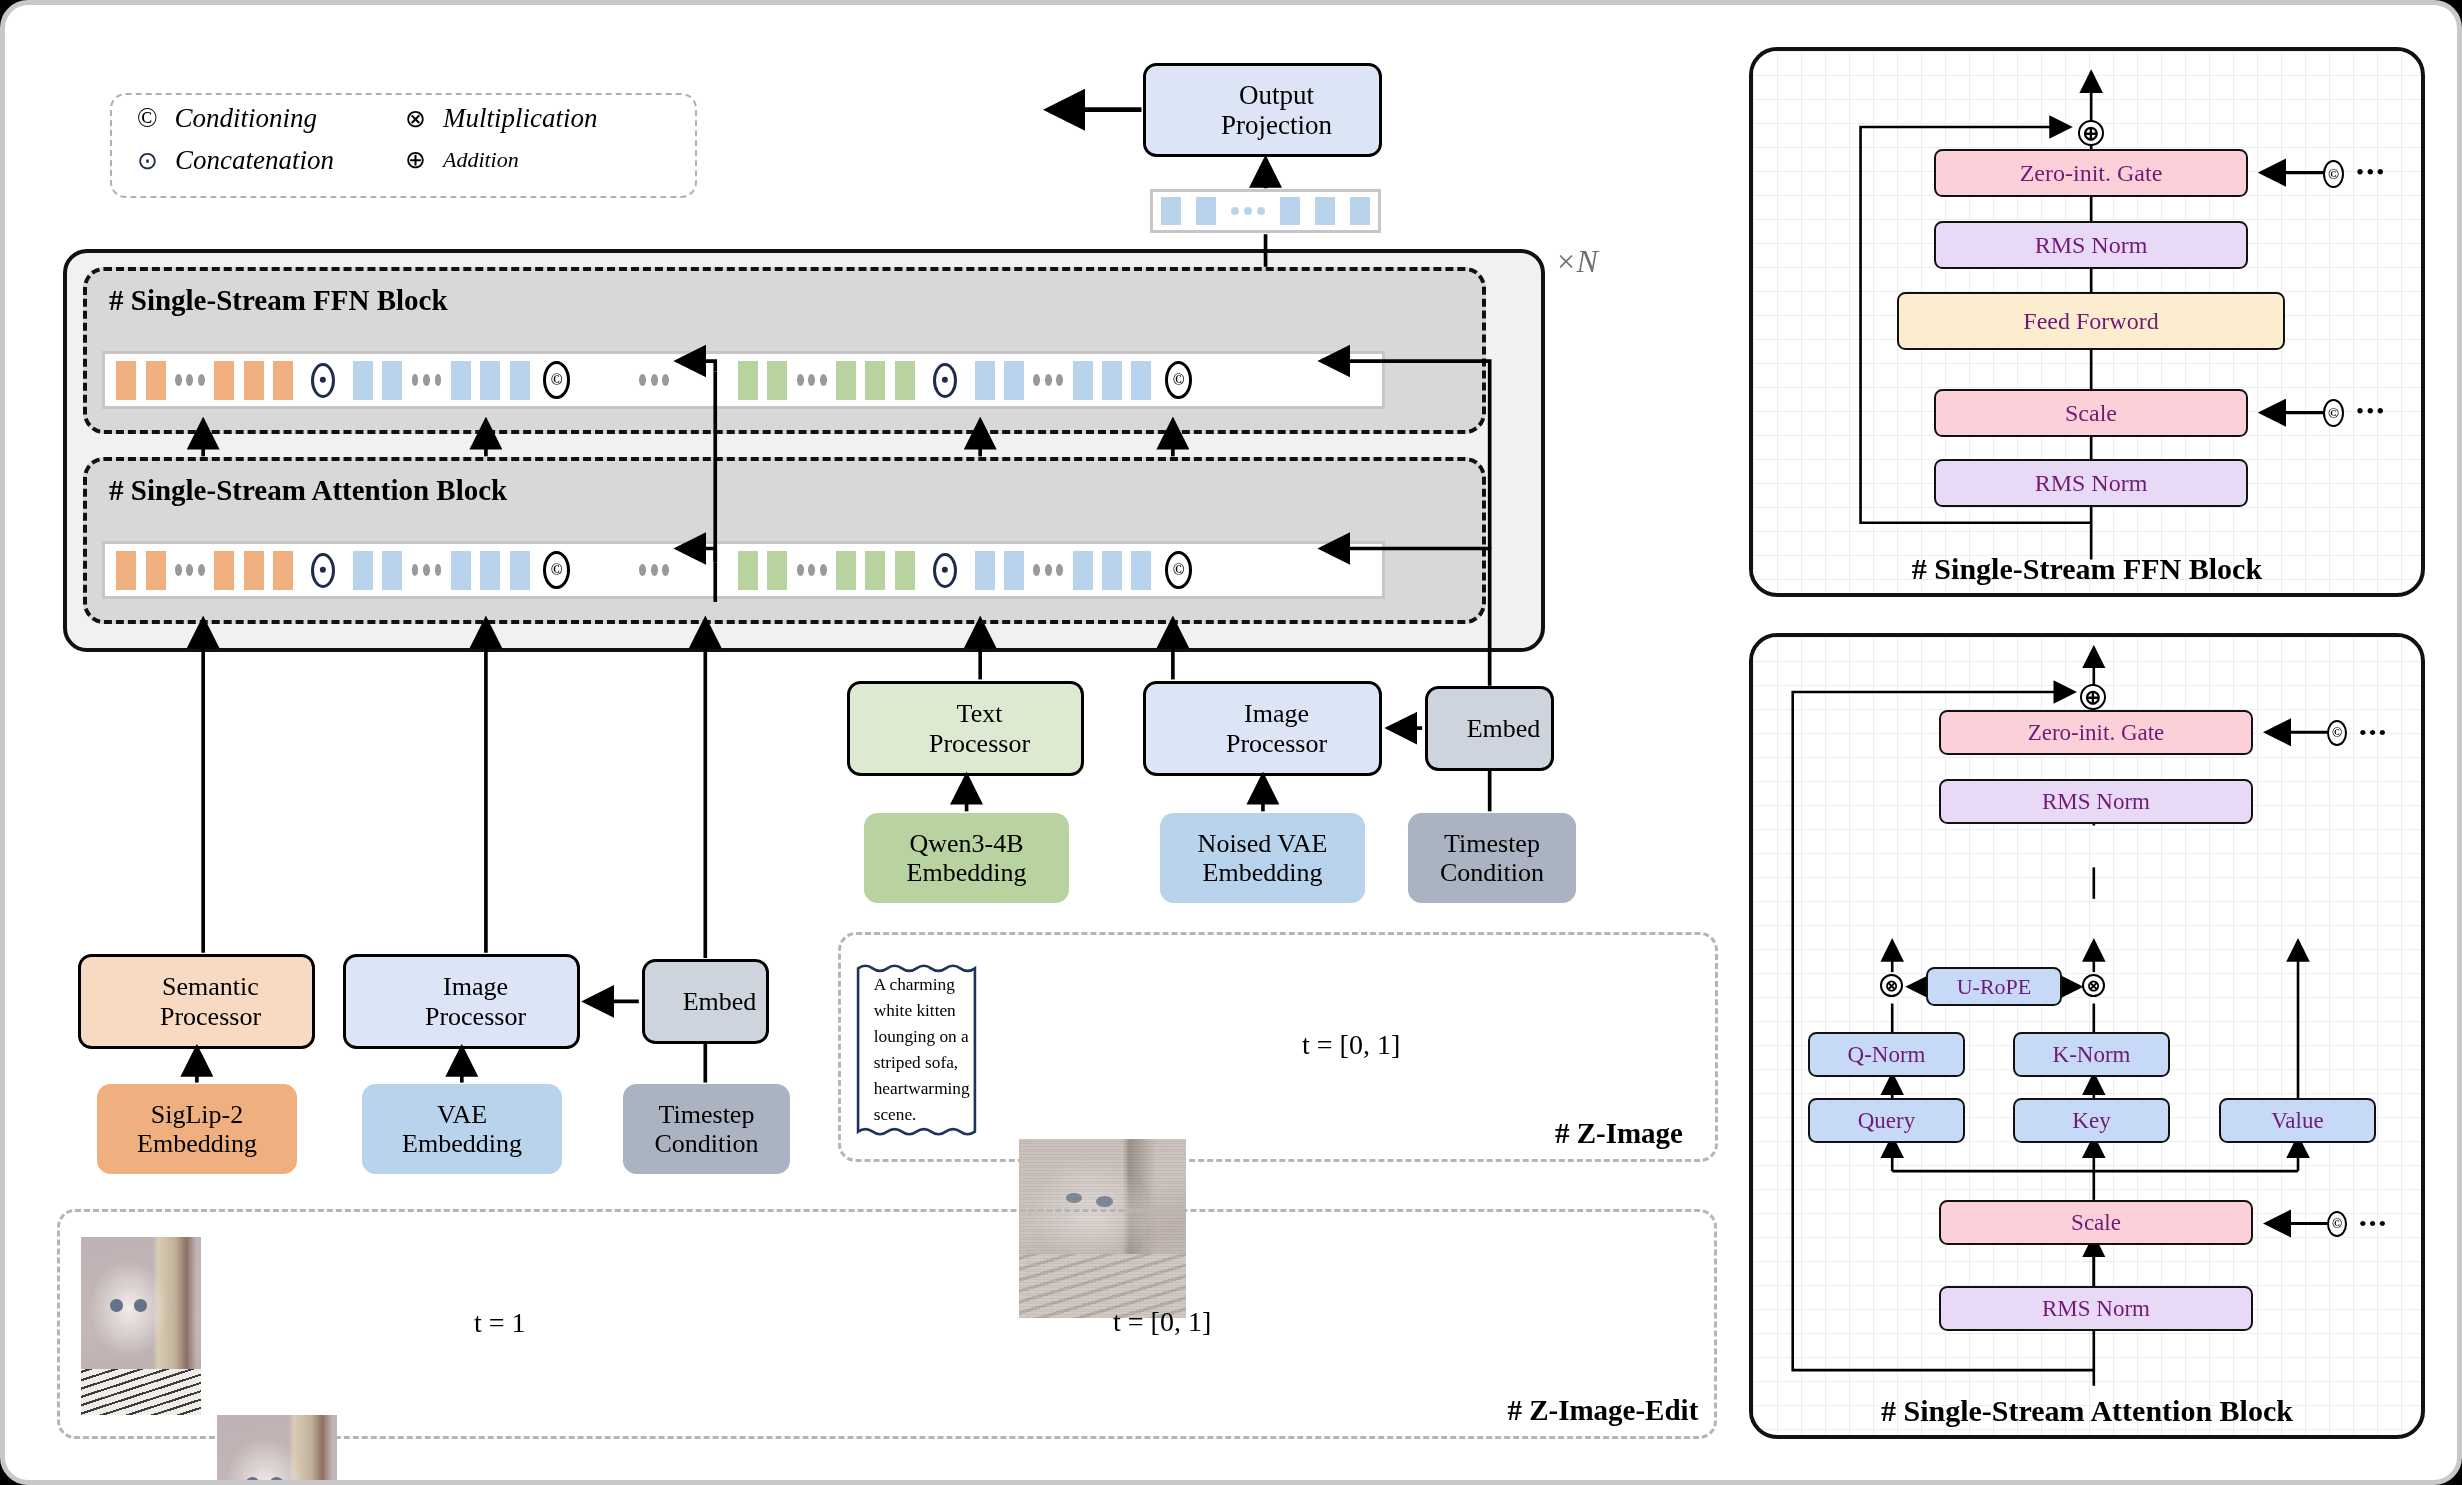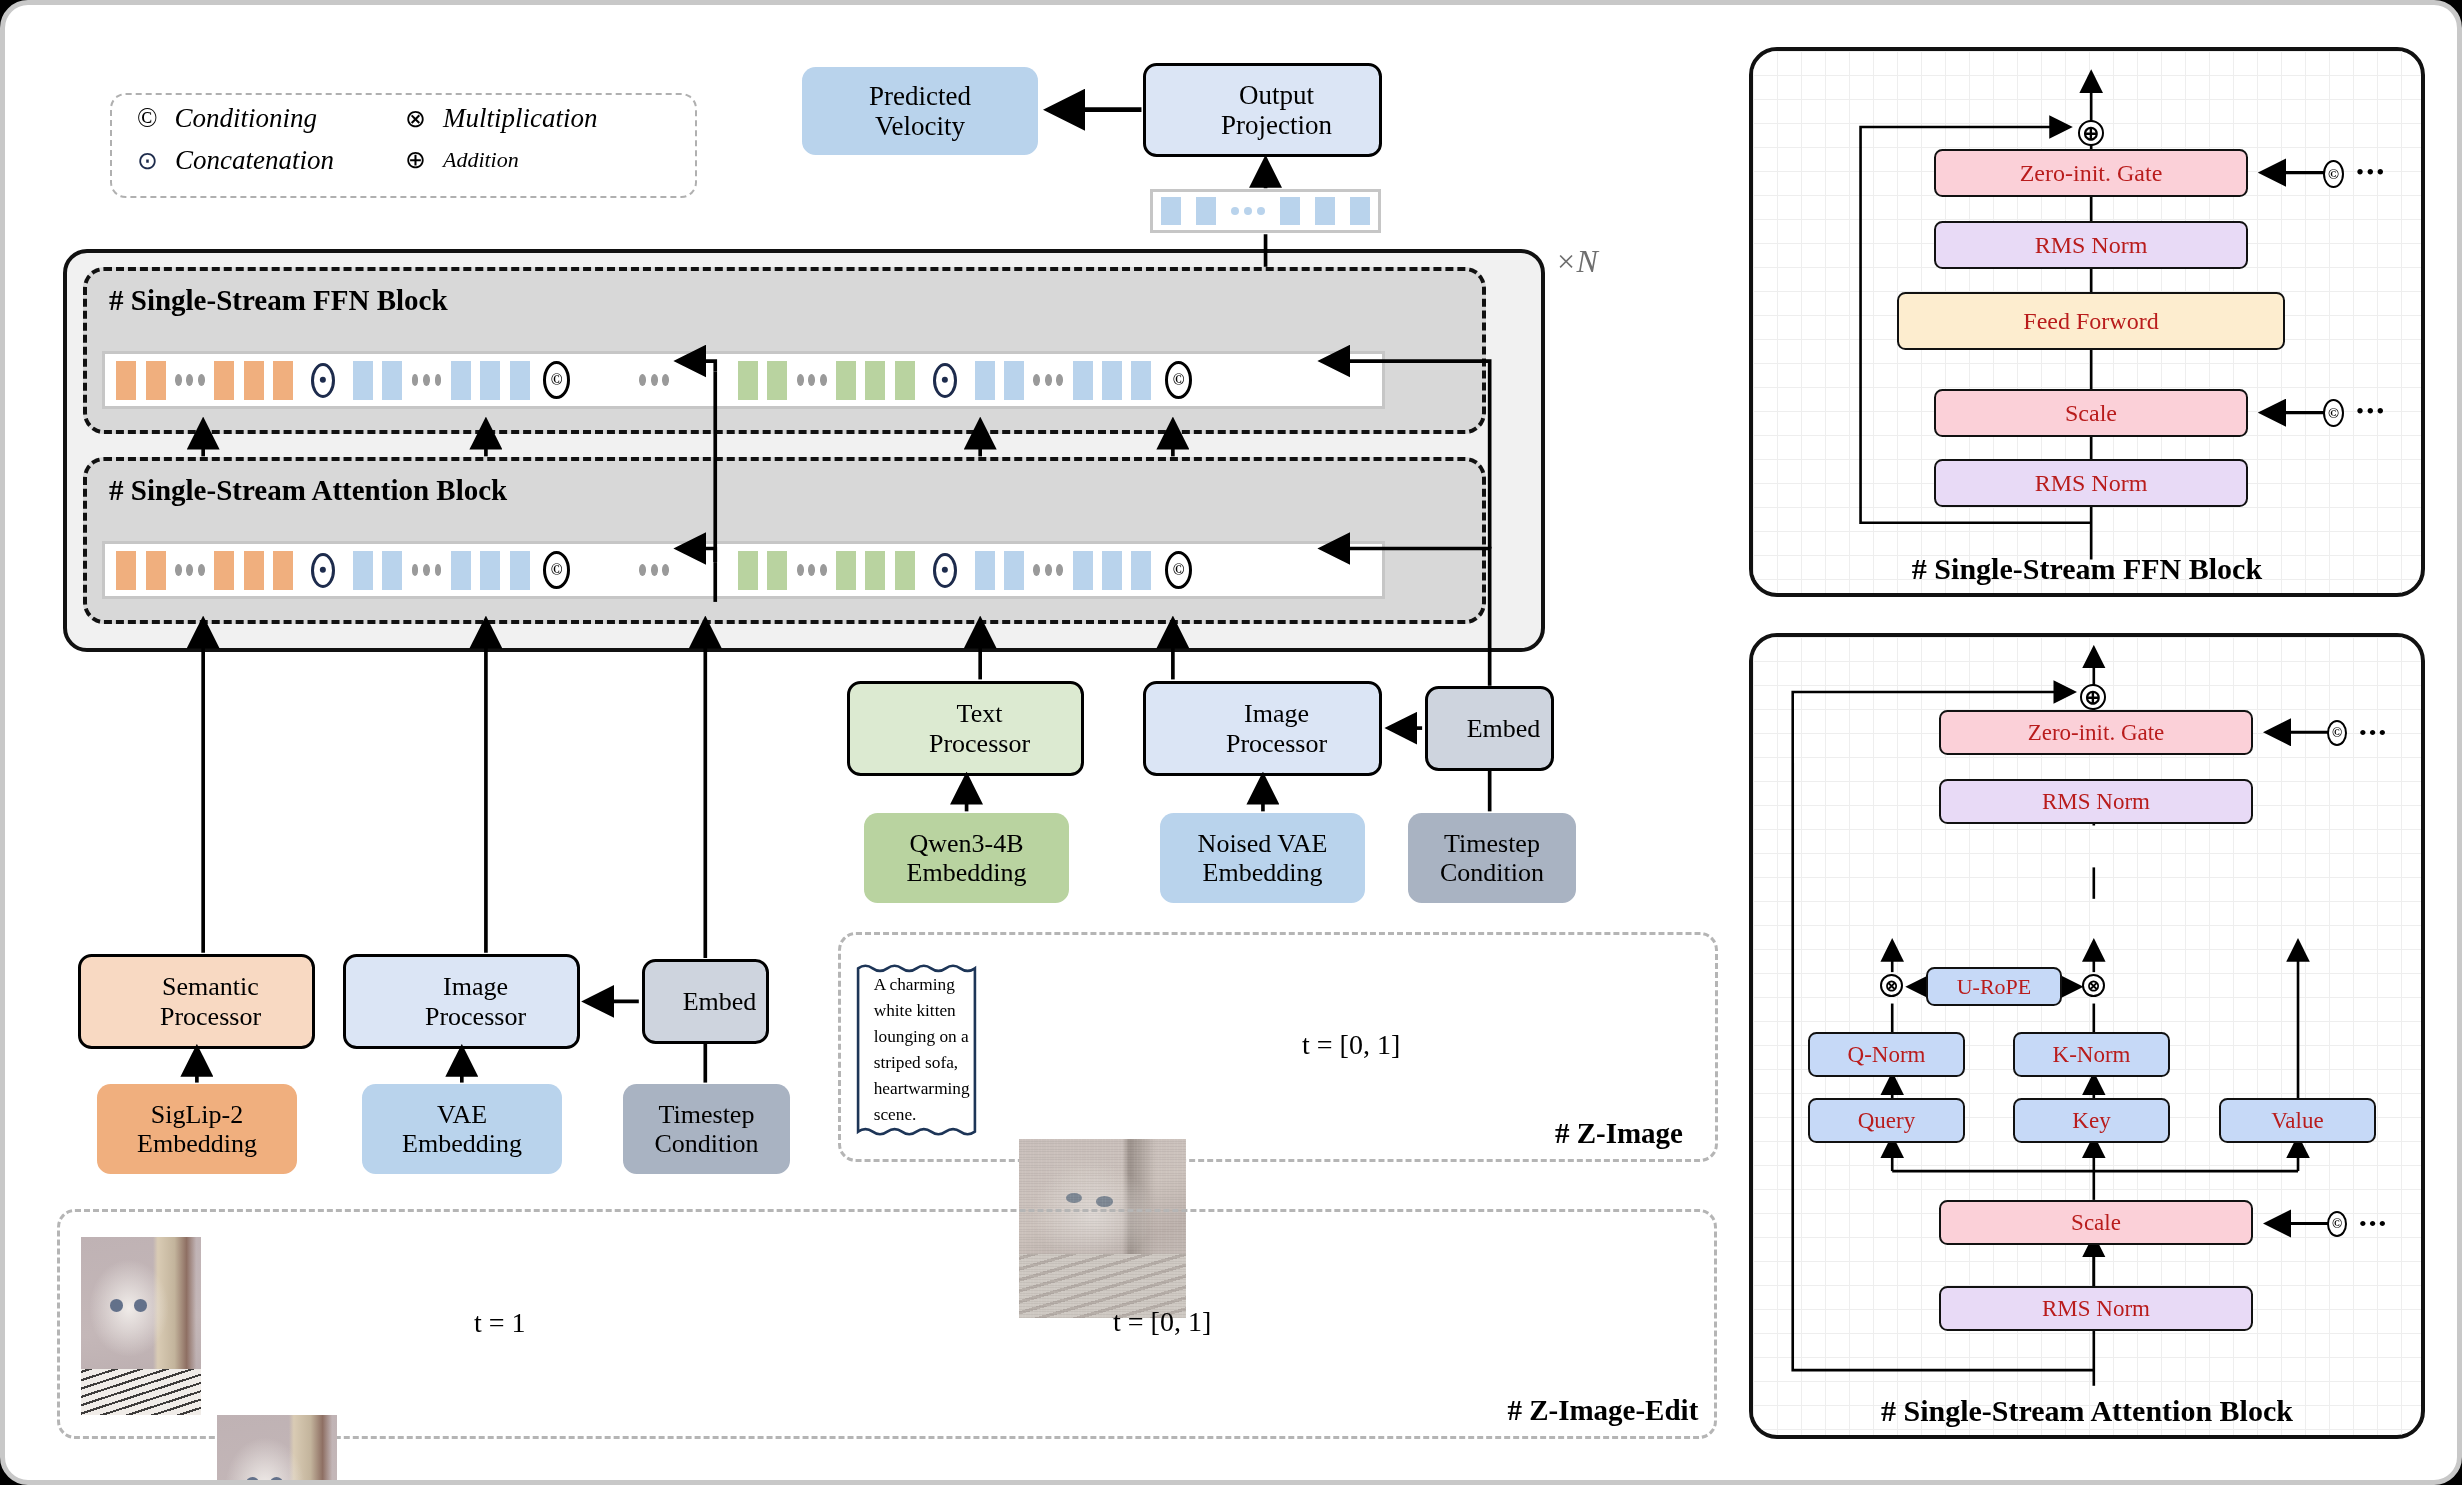--- a/index.html
+++ b/index.html
@@ -48,21 +48,21 @@
   
   svg.lay{position:absolute;left:0;top:0;width:100%;height:100%;overflow:visible;pointer-events:none;}
 
   
   .panel{border:4.2px solid #111;border-radius:28px;background:#fff;overflow:hidden;}
   .grid{position:absolute;inset:0;
     background-image:linear-gradient(to right,#eeeeee 1px,transparent 1px),
                      linear-gradient(to bottom,#eeeeee 1px,transparent 1px);
     background-size:24px 24px;}
   .pbox{border:2.1px solid #111;border-radius:8.4px;display:flex;align-items:center;
-        justify-content:center;color:#b91c1c;white-space:nowrap;}
+        justify-content:center;color:#701a75;white-space:nowrap;}
   .pink{background:#fbd0d8;}
   .purple{background:#e8daf6;}
   .cream{background:#fdedcf;}
   .blue2{background:#c6d9f7;}
   .paneltitle{font-weight:700;text-align:center;width:100%;}
 
   
   .wavycard{position:relative;}
   .wavycard .inner{position:absolute;inset:0;display:flex;align-items:center;
         padding:18px 13.6px 18px 18px;box-sizing:border-box;}
@@ -92,26 +92,20 @@
     <div class="abs" style="left:25px;top:50px;display:flex;align-items:center;gap:17px;">
       <span style="font-size:25px;color:#1d2b4c;">⊙</span>
       <span style="font-size:27px;font-style:italic;">Concatenation</span>
     </div>
     <div class="abs" style="left:293px;top:50px;display:flex;align-items:center;gap:17px;">
       <span style="font-size:25px;">⊕</span>
       <span style="font-size:22px;font-style:italic;">Addition</span>
     </div>
   </div>
 
-  <div class="abs sbox" style="left:797px;top:62px;width:236px;height:88px;background:#b9d3ec;font-size:27px;">
-    <div>
-      <div>Predicted</div>
-      <div>Velocity</div>
-    </div>
-  </div>
 
   <div class="abs rbox" style="left:1138px;top:58px;width:239px;height:94px;background:#dbe5f5;font-size:27px;">
     <div>
       <div>Output</div>
       <div>Projection</div>
     </div>
   </div>
 
   <div class="abs tokenstrip" style="left:1145px;top:184px;width:231px;height:44px;padding:0 8.4px;justify-content:space-between;">
     <span class="tok b" style="height:28px;"></span>

